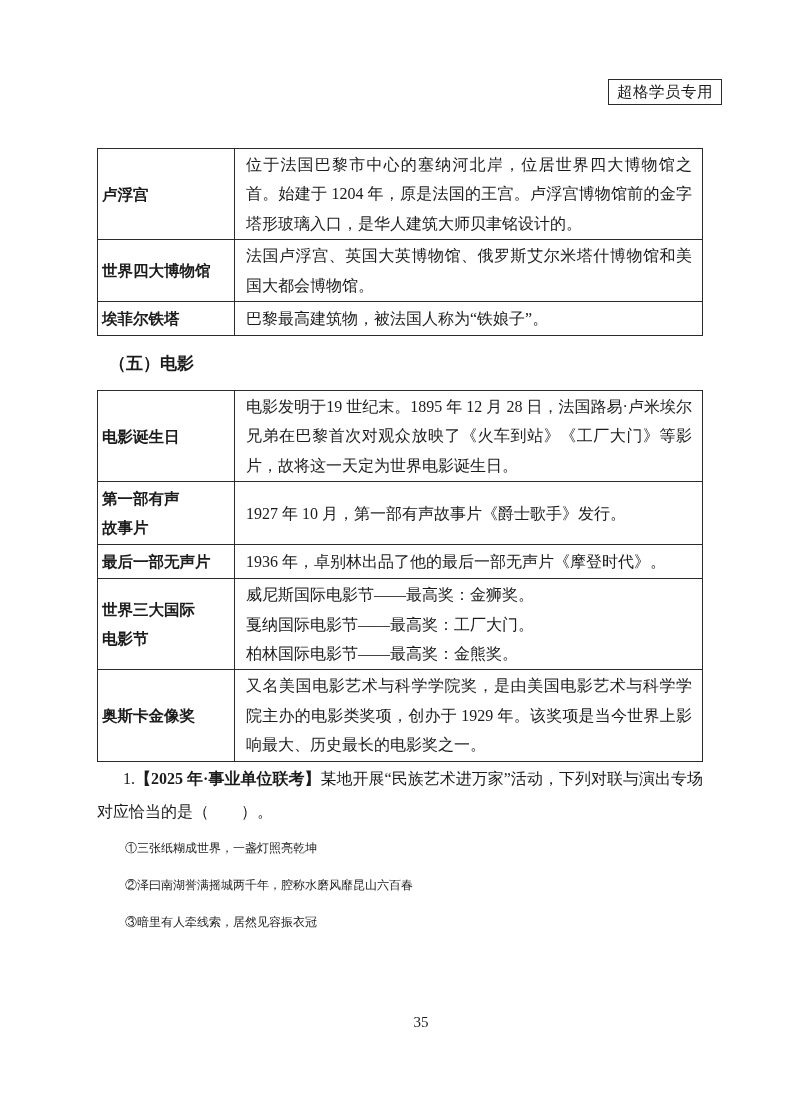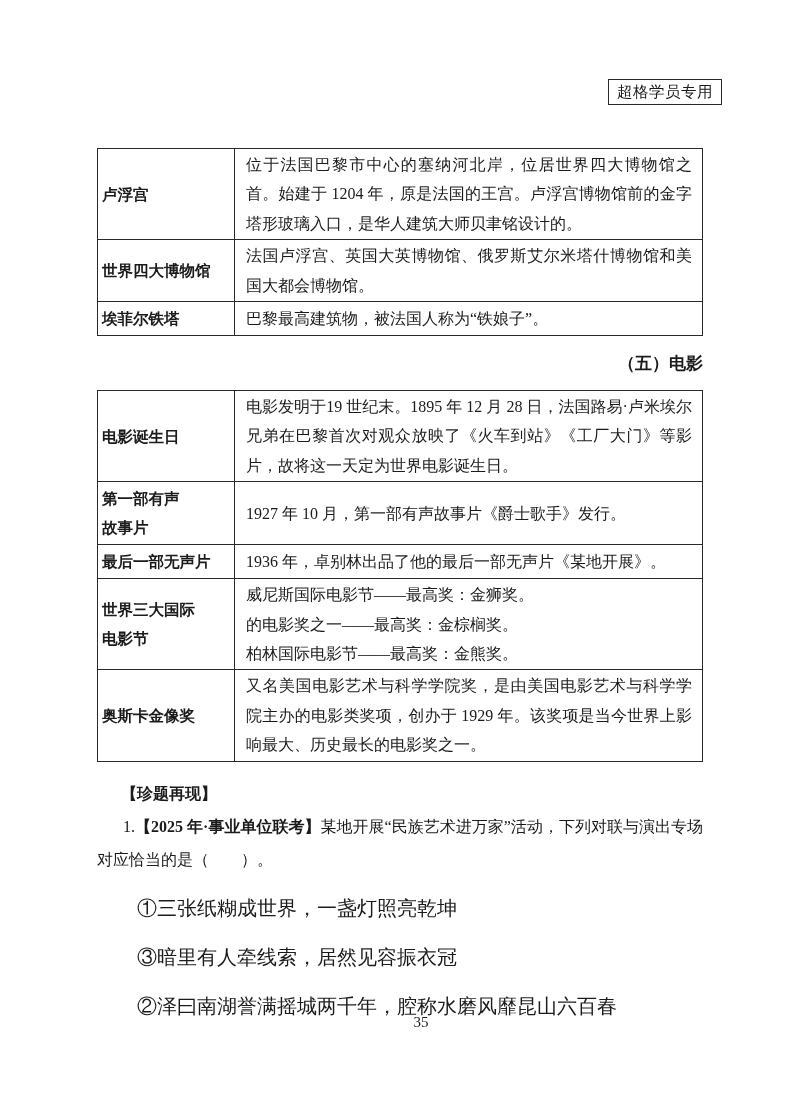--- a/index.html
+++ b/index.html
@@ -47,40 +47,39 @@
     line-height:29.4px;
     text-align:justify;
   }
   .para b { font-weight:normal; }
   .heading {
     margin:17px 0 15px 0;
     padding-left:12px;
     font-size:17px;
     font-weight:bold;
     line-height:22px;
-    text-align:right;
   }
   .sec-title {
     margin-top:15px;
     text-indent:24px;
     font-size:16px;
     font-weight:bold;
     line-height:33px;
   }
   .question {
     margin:0;
     font-size:16px;
     line-height:33px;
     text-align:justify;
     text-indent:26px;
   }
   .question b { font-weight:bold; }
   .option {
-    margin:16px;
-    font-size:20px;
+    margin:4px;
+    font-size:12px;
     line-height:33px;
     text-indent:24px;
   }
   .page-number {
     position:absolute; left:0; right:0; top:1014px;
     text-align:center;
     font-size:15px;
     padding-left:42px;
   }
 </style>
@@ -129,46 +128,45 @@
         <tr>
           <td class="lbl">第一部有声
 故事片</td>
           <td class="cnt">
             <div class="para"><span>1927 年 10 月，第一部有声故事片</span><b>《爵士歌手》</b><span>发行。</span></div>
           </td>
         </tr>
         <tr>
           <td class="lbl">最后一部无声片</td>
           <td class="cnt">
-            <div class="para"><span>1936 年，</span><b>卓别林</b><span>出品了他的最后一部无声片</span><b>《某地开展》</b><span>。</span></div>
+            <div class="para"><span>1936 年，</span><b>卓别林</b><span>出品了他的最后一部无声片</span><b>《摩登时代》</b><span>。</span></div>
           </td>
         </tr>
         <tr>
           <td class="lbl">世界三大国际
 电影节</td>
           <td class="cnt">
             <div class="para"><span>威尼斯国际电影节——最高奖：金狮奖。</span></div>
-            <div class="para"><span>的电影奖之一——最高奖：金棕榈奖。</span></div>
+            <div class="para"><span>戛纳国际电影节——最高奖：工厂大门。</span></div>
             <div class="para"><span>柏林国际电影节——最高奖：金熊奖。</span></div>
           </td>
         </tr>
         <tr>
           <td class="lbl">奥斯卡金像奖</td>
           <td class="cnt">
             <div class="para"><span>又名美国电影艺术与科学学院奖，是由</span><b>美国电影艺术与科学学院</b><span>主办的电影类奖项，创办于 1929 年。该奖项是当今世界上</span><b>影响最大、历史最长</b><span>的电影奖之一。</span></div>
           </td>
         </tr>
       </tbody>
     </table>
 
-    <div class="sec-title">【珍题再现】</div>
 
     <p class="question"><span>1.</span><b>【2025 年·事业单位联考】</b><span>某地开展“民族艺术进万家”活动，下列对联与演出专场对应恰当的是（　　）。</span></p>
 
     <p class="option">①三张纸糊成世界，一盏灯照亮乾坤</p>
+    <p class="option">②泽曰南湖誉满摇城两千年，腔称水磨风靡昆山六百春</p>
     <p class="option">③暗里有人牵线索，居然见容振衣冠</p>
-    <p class="option">②泽曰南湖誉满摇城两千年，腔称水磨风靡昆山六百春</p>
 
   </div>
 
   <div class="page-number">35</div>
 
 </div>
 
 </body></html>

